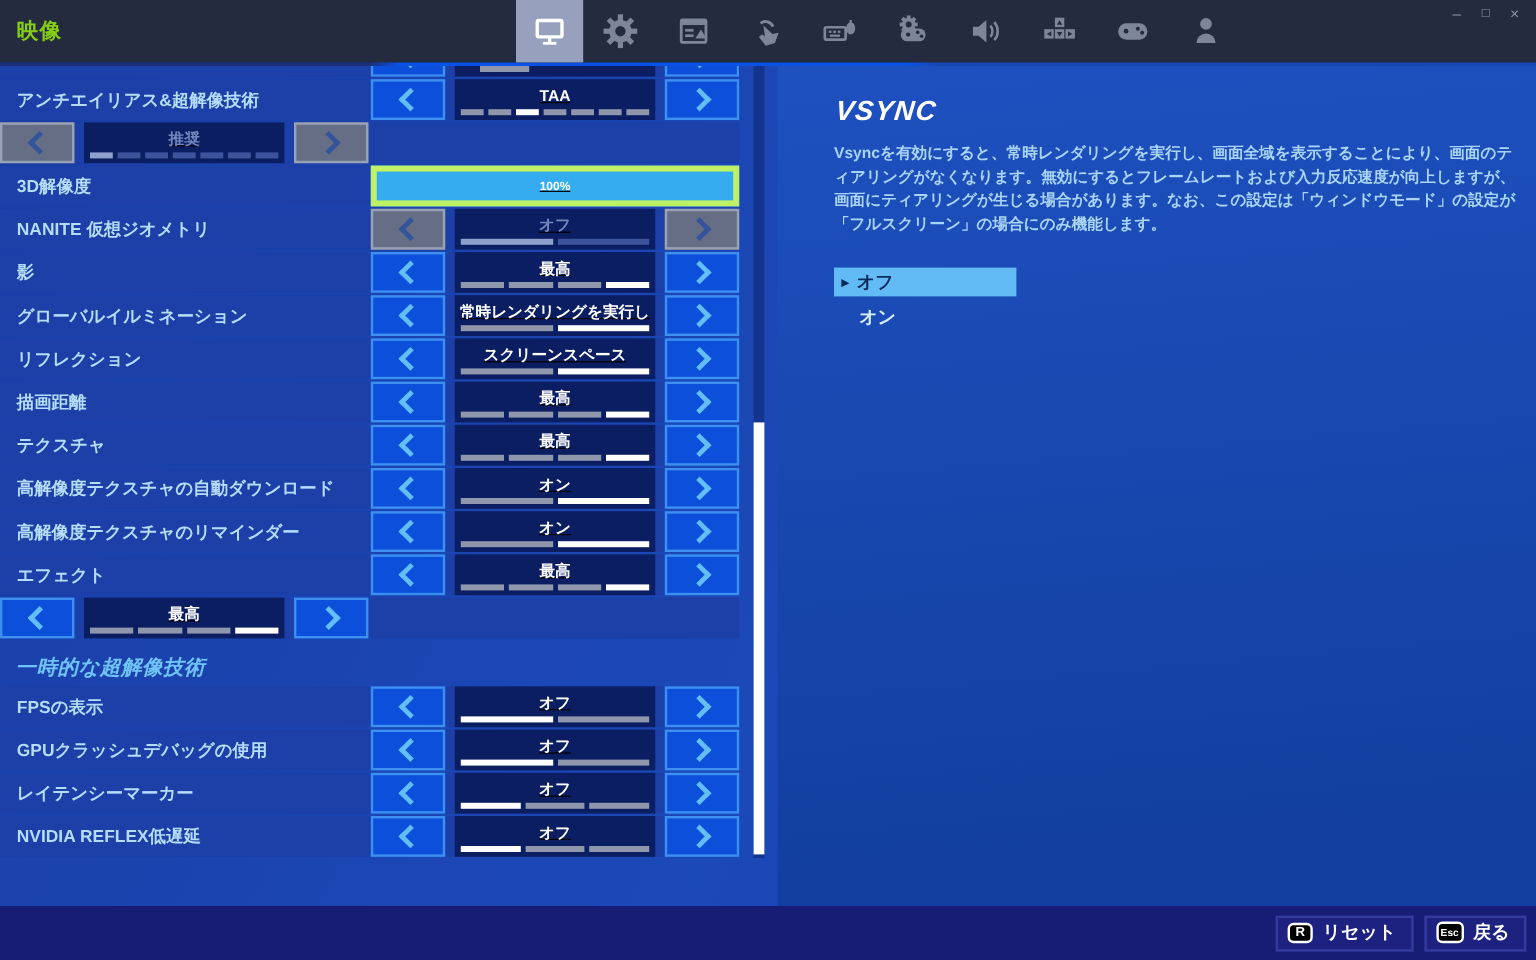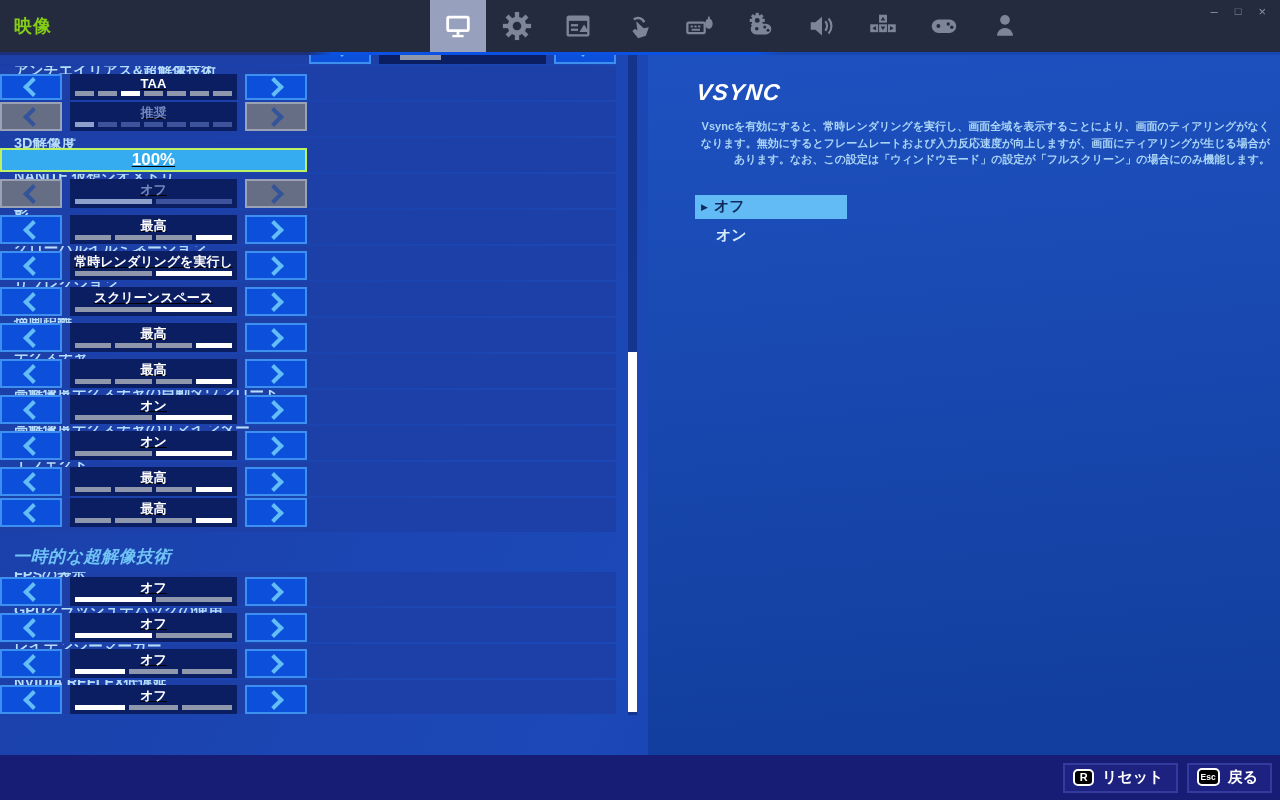--- a/index.html
+++ b/index.html
@@ -21,21 +21,21 @@
   .underline{position:absolute;top:52px;left:0;right:0;height:3px;z-index:4;
       background:linear-gradient(90deg,#1b3078 0%,#1b3078 24%,#0b52e4 26%,#0b52e4 59%,#1647b2 61%,#1647b2 100%);}
 
   
   .content{position:absolute;top:55px;bottom:45px;left:0;right:0;
       background:linear-gradient(113deg,#1a3ea7 0%,#1c49b8 55%,#0f35a0 100%);}
 
   
   .settings-list{position:absolute;left:0;top:0;width:648px;bottom:0;}
   .row{position:relative;display:flex;align-items:stretch;height:34px;margin-bottom:2px;
-      background:#1c3fa8;width:616px;flex-direction:column;}
+      background:#1c3fa8;width:616px;}
   .row-label{flex:1;display:flex;align-items:center;padding-left:14px;
       color:#b5dcf9;font-weight:bold;font-size:14.5px;white-space:nowrap;overflow:hidden;}
   .row-control{width:307px;display:flex;gap:8px;text-decoration:underline;}
   .arrow-btn{width:62px;box-sizing:border-box;background:#0b4fdb;border:2px solid #3d90f0;
       display:flex;align-items:center;justify-content:center;cursor:pointer;}
   .chev{display:block;width:10px;height:10px;border-left:4px solid #63bdf7;border-bottom:4px solid #63bdf7;}
   .chev.left{transform:rotate(45deg);margin-left:4px;}
   .chev.right{transform:rotate(-135deg);margin-right:4px;}
   .value-box{flex:1;background:#0c1e62;display:flex;flex-direction:column;justify-content:flex-end;overflow:hidden;}
   .value-text{flex:1;display:flex;align-items:center;justify-content:center;
@@ -43,42 +43,42 @@
   .segments{display:flex;gap:4px;height:5px;margin:0 5px 4px 5px;}
   .segment{flex:1;background:#8f97ac;}
   .segment.sel{background:#ffffff;}
   
   .row.dis .arrow-btn{background:#656e84;border-color:#9aa3b6;cursor:default;}
   .row.dis .chev{border-color:#33549a;}
   .row.dis .value-text{color:#7387bd;}
   .row.dis .segment{background:#3d549c;}
   .row.dis .segment.sel{background:#8ea0cc;}
   
-  .slider{flex:1;box-sizing:border-box;background:#35acf0;border:2px solid #bef264;
+  .slider{flex:1;box-sizing:border-box;background:#35acf0;border:5px solid #bef264;
       display:flex;align-items:center;justify-content:center;
-      color:#fff;font-weight:bold;font-size:17px;cursor:pointer;}
+      color:#fff;font-weight:bold;font-size:10px;cursor:pointer;}
   
   .row.partial{height:9px;overflow:hidden;}
   .row.partial .row-control{position:absolute;right:0;bottom:0;height:34px;}
   .row.partial .segments{justify-content:flex-start;}
   .row.partial .segment{flex:none;width:26%;margin-left:10%;}
 
   .section-header{margin:12px 0 4px 0;height:24px;display:flex;align-items:center;
       padding-left:13px;color:#70c3f6;font-weight:bold;font-style:italic;font-size:17px;letter-spacing:.5px;}
 
   .sb-track{position:absolute;left:628px;top:0;width:9px;height:660px;background:rgba(6,16,70,.35);}
   .sb-thumb{position:absolute;left:628px;top:297px;width:9px;height:360px;background:#ffffff;cursor:pointer;}
 
   
   .detail{position:absolute;left:648px;right:0;top:0;bottom:0;
       background:linear-gradient(175deg,#1e51c0 0%,#123f9f 90%);
       padding:24px 18px 0 47px;box-sizing:border-box;}
   .detail h2{margin:0 0 12px 0;color:#fff;font-size:23px;font-weight:bold;font-style:italic;
       transform:skewX(-6deg);transform-origin:left bottom;letter-spacing:1px;}
-  .detail p{width:575px;margin:0 0 27px 0;color:#a9d4f6;font-size:11px;font-weight:bold;line-height:1.5;text-align:right;}
+  .detail p{width:575px;margin:0 0 27px 0;color:#a9d4f6;font-size:13px;font-weight:bold;line-height:1.5;}
   .options{display:flex;flex-direction:column;}
   .opt{width:146px;height:24px;display:flex;align-items:center;
       font-weight:bold;font-size:15px;color:#d6edfd;padding-left:21px;cursor:pointer;}
   .opt .marker{display:none;}
   .opt.sel{background:#62bbf5;color:#0e2a5c;padding-left:6px;}
   .opt.sel .marker{display:inline-block;font-size:9px;margin-right:6px;color:#0e2a5c;}
   .opt + .opt{margin-top:5px;}
 
   
   .footer{position:absolute;left:0;right:0;bottom:0;height:45px;background:#171c74;

